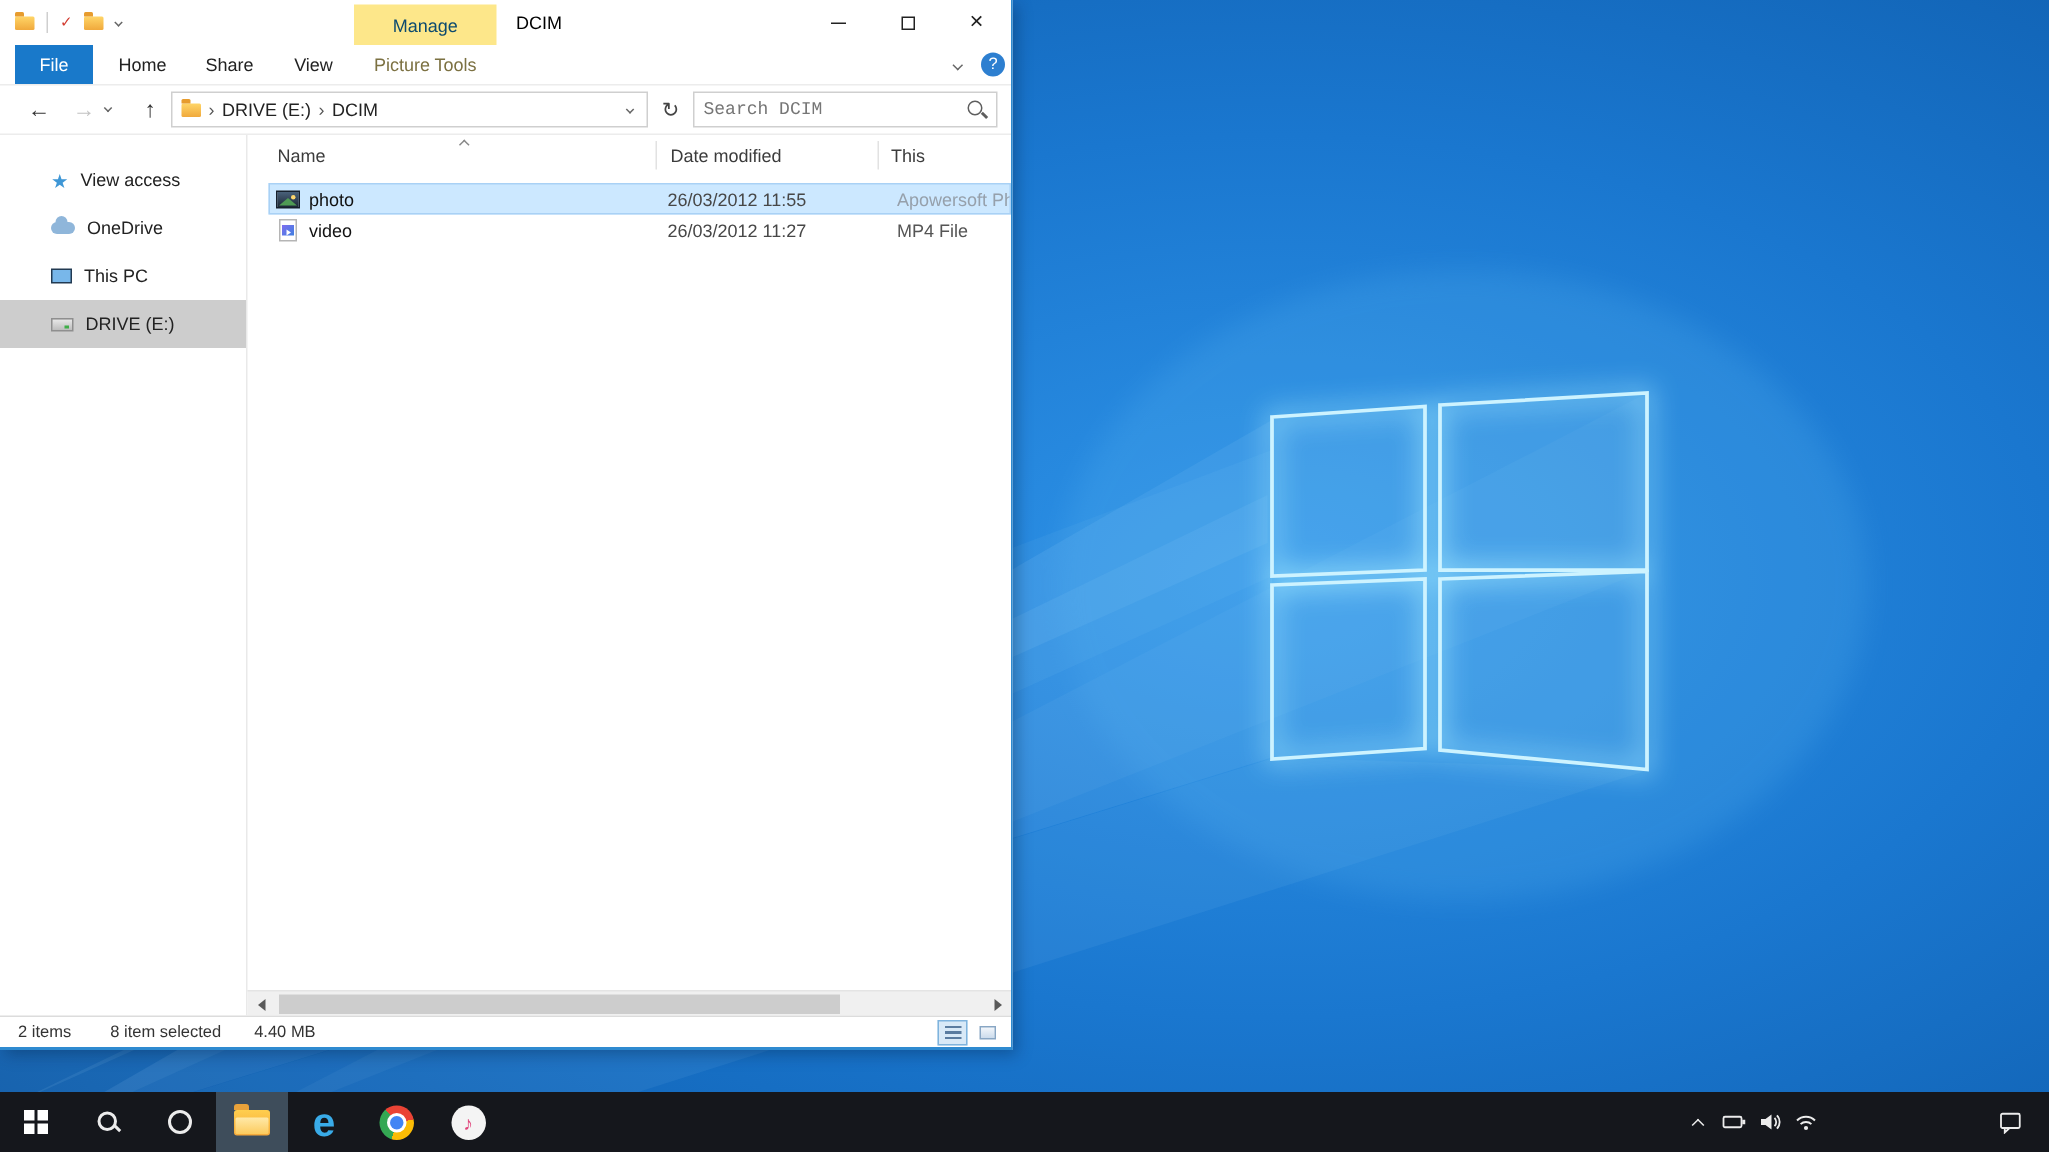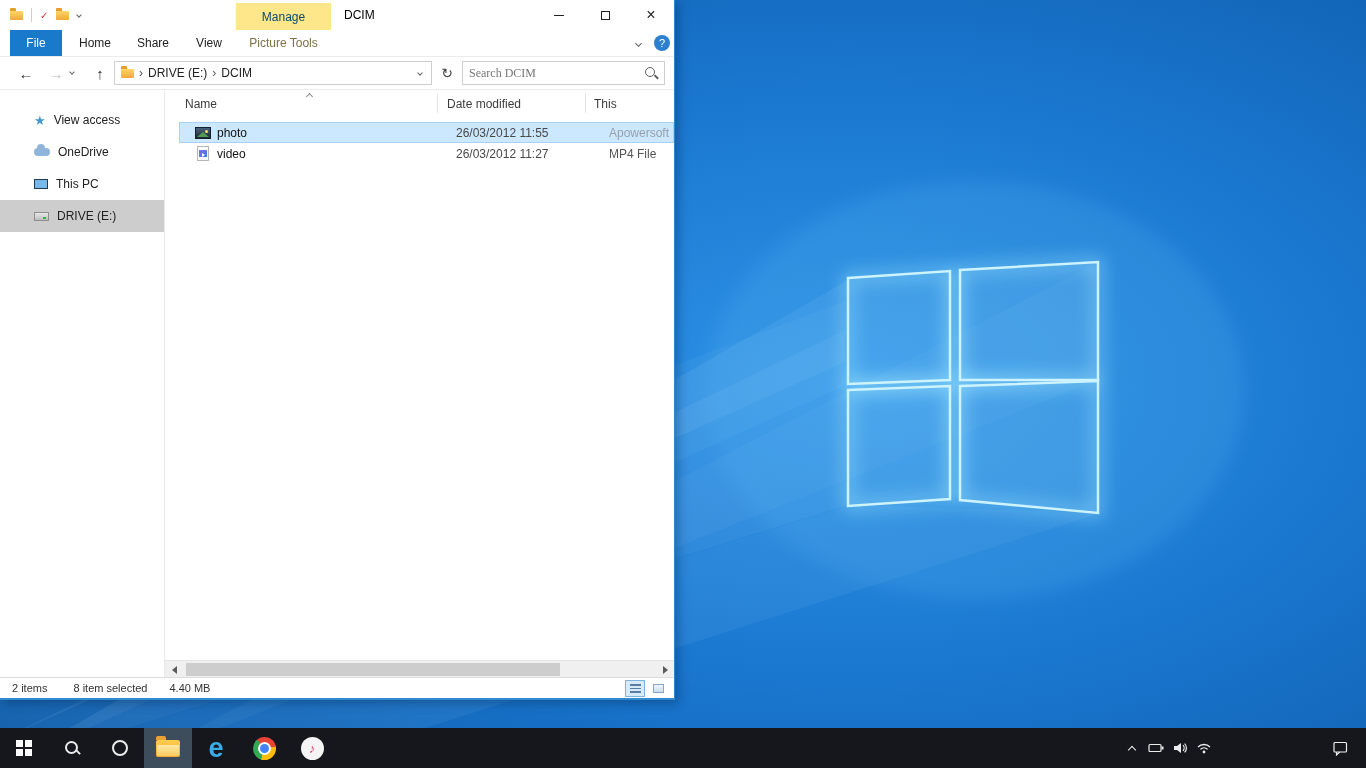--- a/index.html
+++ b/index.html
@@ -43,21 +43,21 @@
   .nb-fwd{left:44px;color:#c3c3c3}
   .nb-caret{left:70px;top:13px;position:absolute}
   .nb-up{left:88px}
   .addressbox{position:absolute;left:114px;top:4px;width:318px;height:24px;border:1px solid #cfcfcf;background:#fff;display:flex;align-items:center}
   .ab-icon{margin-left:6px}
   .crumb-sep{color:#555;padding:0 5px;font-size:12px}
   .crumb{color:#222;cursor:default}
   .ab-caret{margin-left:auto;margin-right:9px}
   .refresh{position:absolute;left:436px;top:4px;width:22px;height:24px;font-size:14px;color:#444;display:flex;align-items:center;justify-content:center}
   .searchbox{position:absolute;left:462px;top:4px;width:203px;height:24px;border:1px solid #cfcfcf;display:flex;align-items:center;background:#fff}
-  .searchbox input{flex:1;border:0;outline:0;font-size:12px;padding:0 6px;color:#3b82f6;font-family:Liberation Serif, serif;background:transparent}
+  .searchbox input{flex:1;border:0;outline:0;font-size:12px;padding:0 6px;color:#3b82f6;font-family:Liberation Mono, monospace;background:transparent}
   .searchbox input::placeholder{color:#767676}
   .mag{width:16px;height:16px;position:relative;margin-right:5px;flex:none}
   .mag::before{content:"";position:absolute;left:2px;top:2px;width:8px;height:8px;border:1.5px solid #5e5e5e;border-radius:50%}
   .mag::after{content:"";position:absolute;left:11px;top:11px;width:5px;height:1.5px;background:#5e5e5e;transform:rotate(45deg)}
 
   .main{position:absolute;left:0;top:90px;bottom:21px;right:0;display:flex}
   .navpane{width:165px;border-right:1px solid #e9e9e9;padding-top:14px}
   .navitem{height:32px;display:flex;align-items:center;padding-left:34px;gap:8px;font-size:12px;color:#222}
   .navitem.selected{background:#cdcdcd}
   .icon-star{color:#3f97d6;font-size:13px;line-height:1}
@@ -71,21 +71,21 @@
 
   .filearea{flex:1;position:relative}
   .listheader{position:absolute;left:0;top:0;right:0;height:27px;font-size:12px;color:#3c3c3c}
   .hdr-name{position:absolute;left:20px;top:7px}
   .hdr-date{position:absolute;left:282px;top:7px}
   .hdr-type{position:absolute;left:429px;top:7px}
   .sortcaret{position:absolute;left:142px;top:4px;border-color:#888}
   .hline{position:absolute;top:4px;bottom:4px;width:1px;background:#e2e2e2}
   .hl1{left:272px}.hl2{left:420px}
   .rows{position:absolute;left:14px;right:0;top:32px}
-  .frow{height:21px;display:flex;align-items:center;padding-left:16px;font-size:12px}
+  .frow{height:21px;display:flex;align-items:center;padding-left:5px;font-size:12px}
   .frow.selected{background:#cce8ff;outline:1px solid #a9d1f5;outline-offset:-1px}
   .c-name{width:261px;display:flex;align-items:center;gap:6px;color:#111}
   .c-date{width:153px;color:#474747}
   .c-type{flex:1;color:#555;white-space:nowrap;overflow:hidden}
   .frow.selected .c-type{color:#96a0ab}
   .fi-photo{width:16px;height:12px;background:linear-gradient(#49617a,#1d2836);border:1px solid #16202c;position:relative;flex:none}
   .fi-photo::before{content:"";position:absolute;left:1px;bottom:1px;border-left:6px solid transparent;border-right:6px solid transparent;border-bottom:5px solid #4f9b55}
   .fi-photo::after{content:"";position:absolute;right:2px;top:2px;width:3px;height:3px;border-radius:50%;background:#ffd76e}
   .fi-video{width:12px;height:15px;background:#fff;border:1px solid #b5b5b5;position:relative;flex:none;margin:0 2px}
   .fi-video::before{content:"";position:absolute;left:1px;top:3px;right:1px;bottom:3px;background:linear-gradient(135deg,#7f6ff0,#3f7fe0)}

